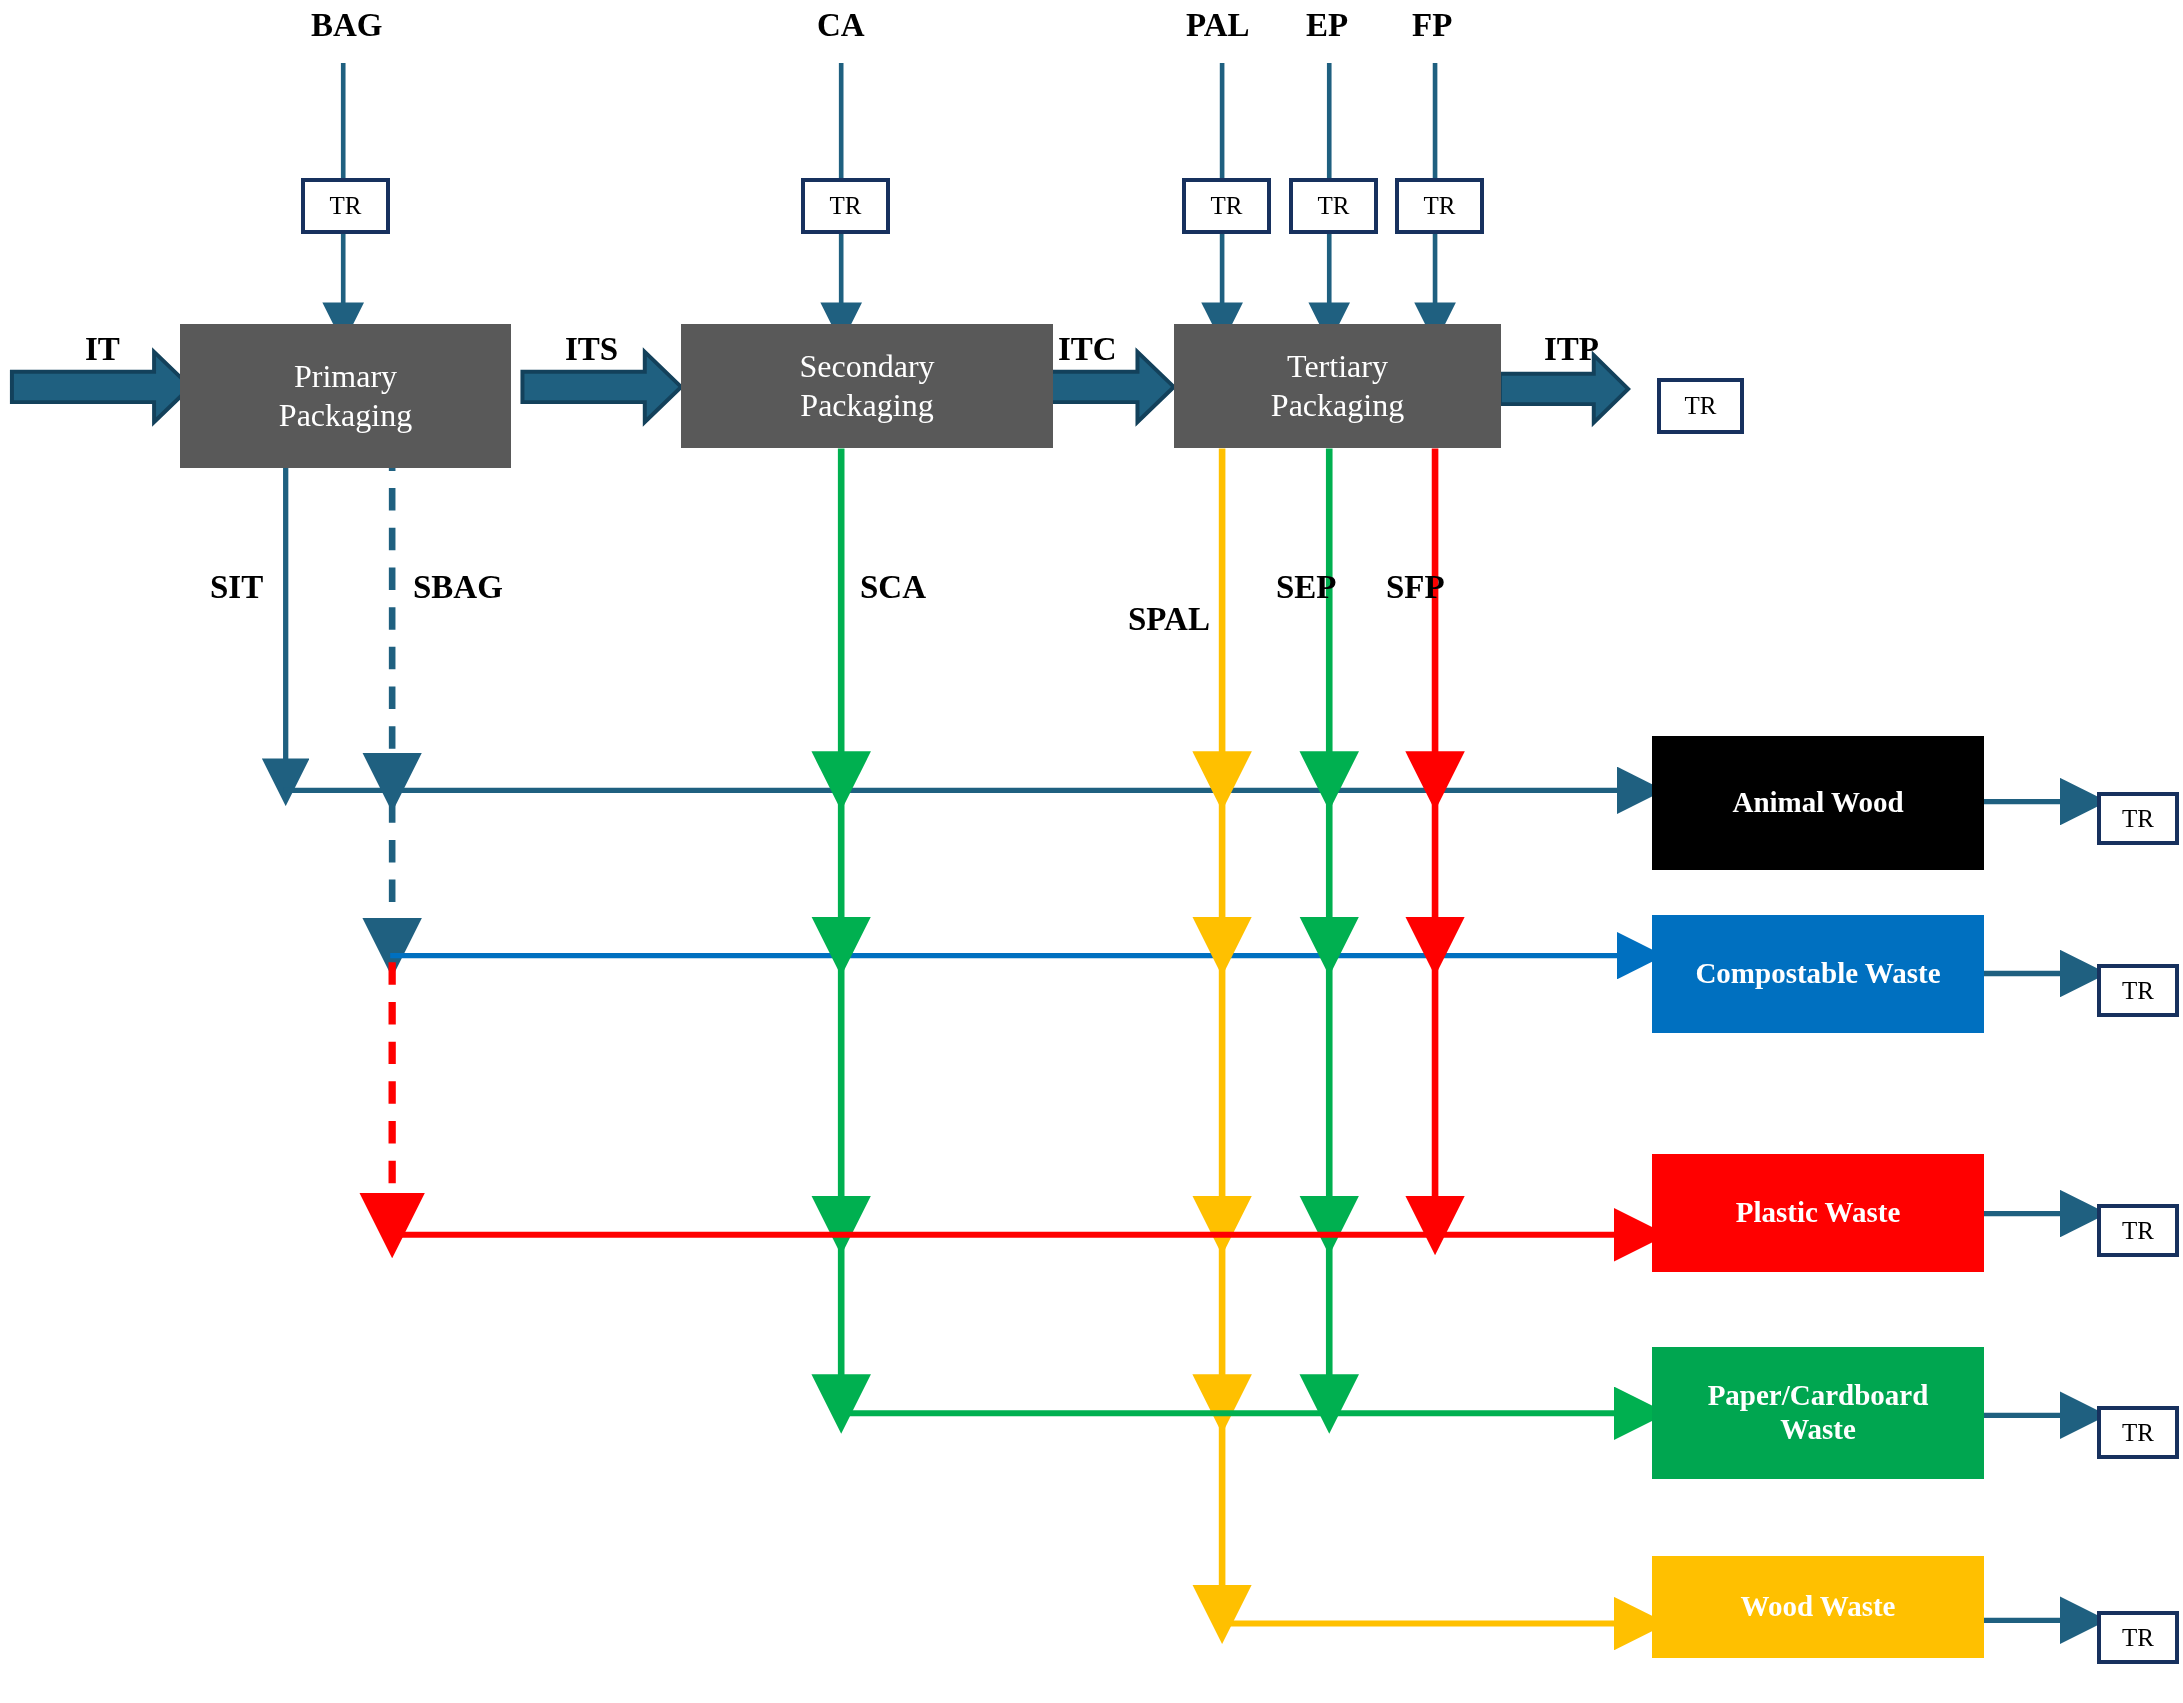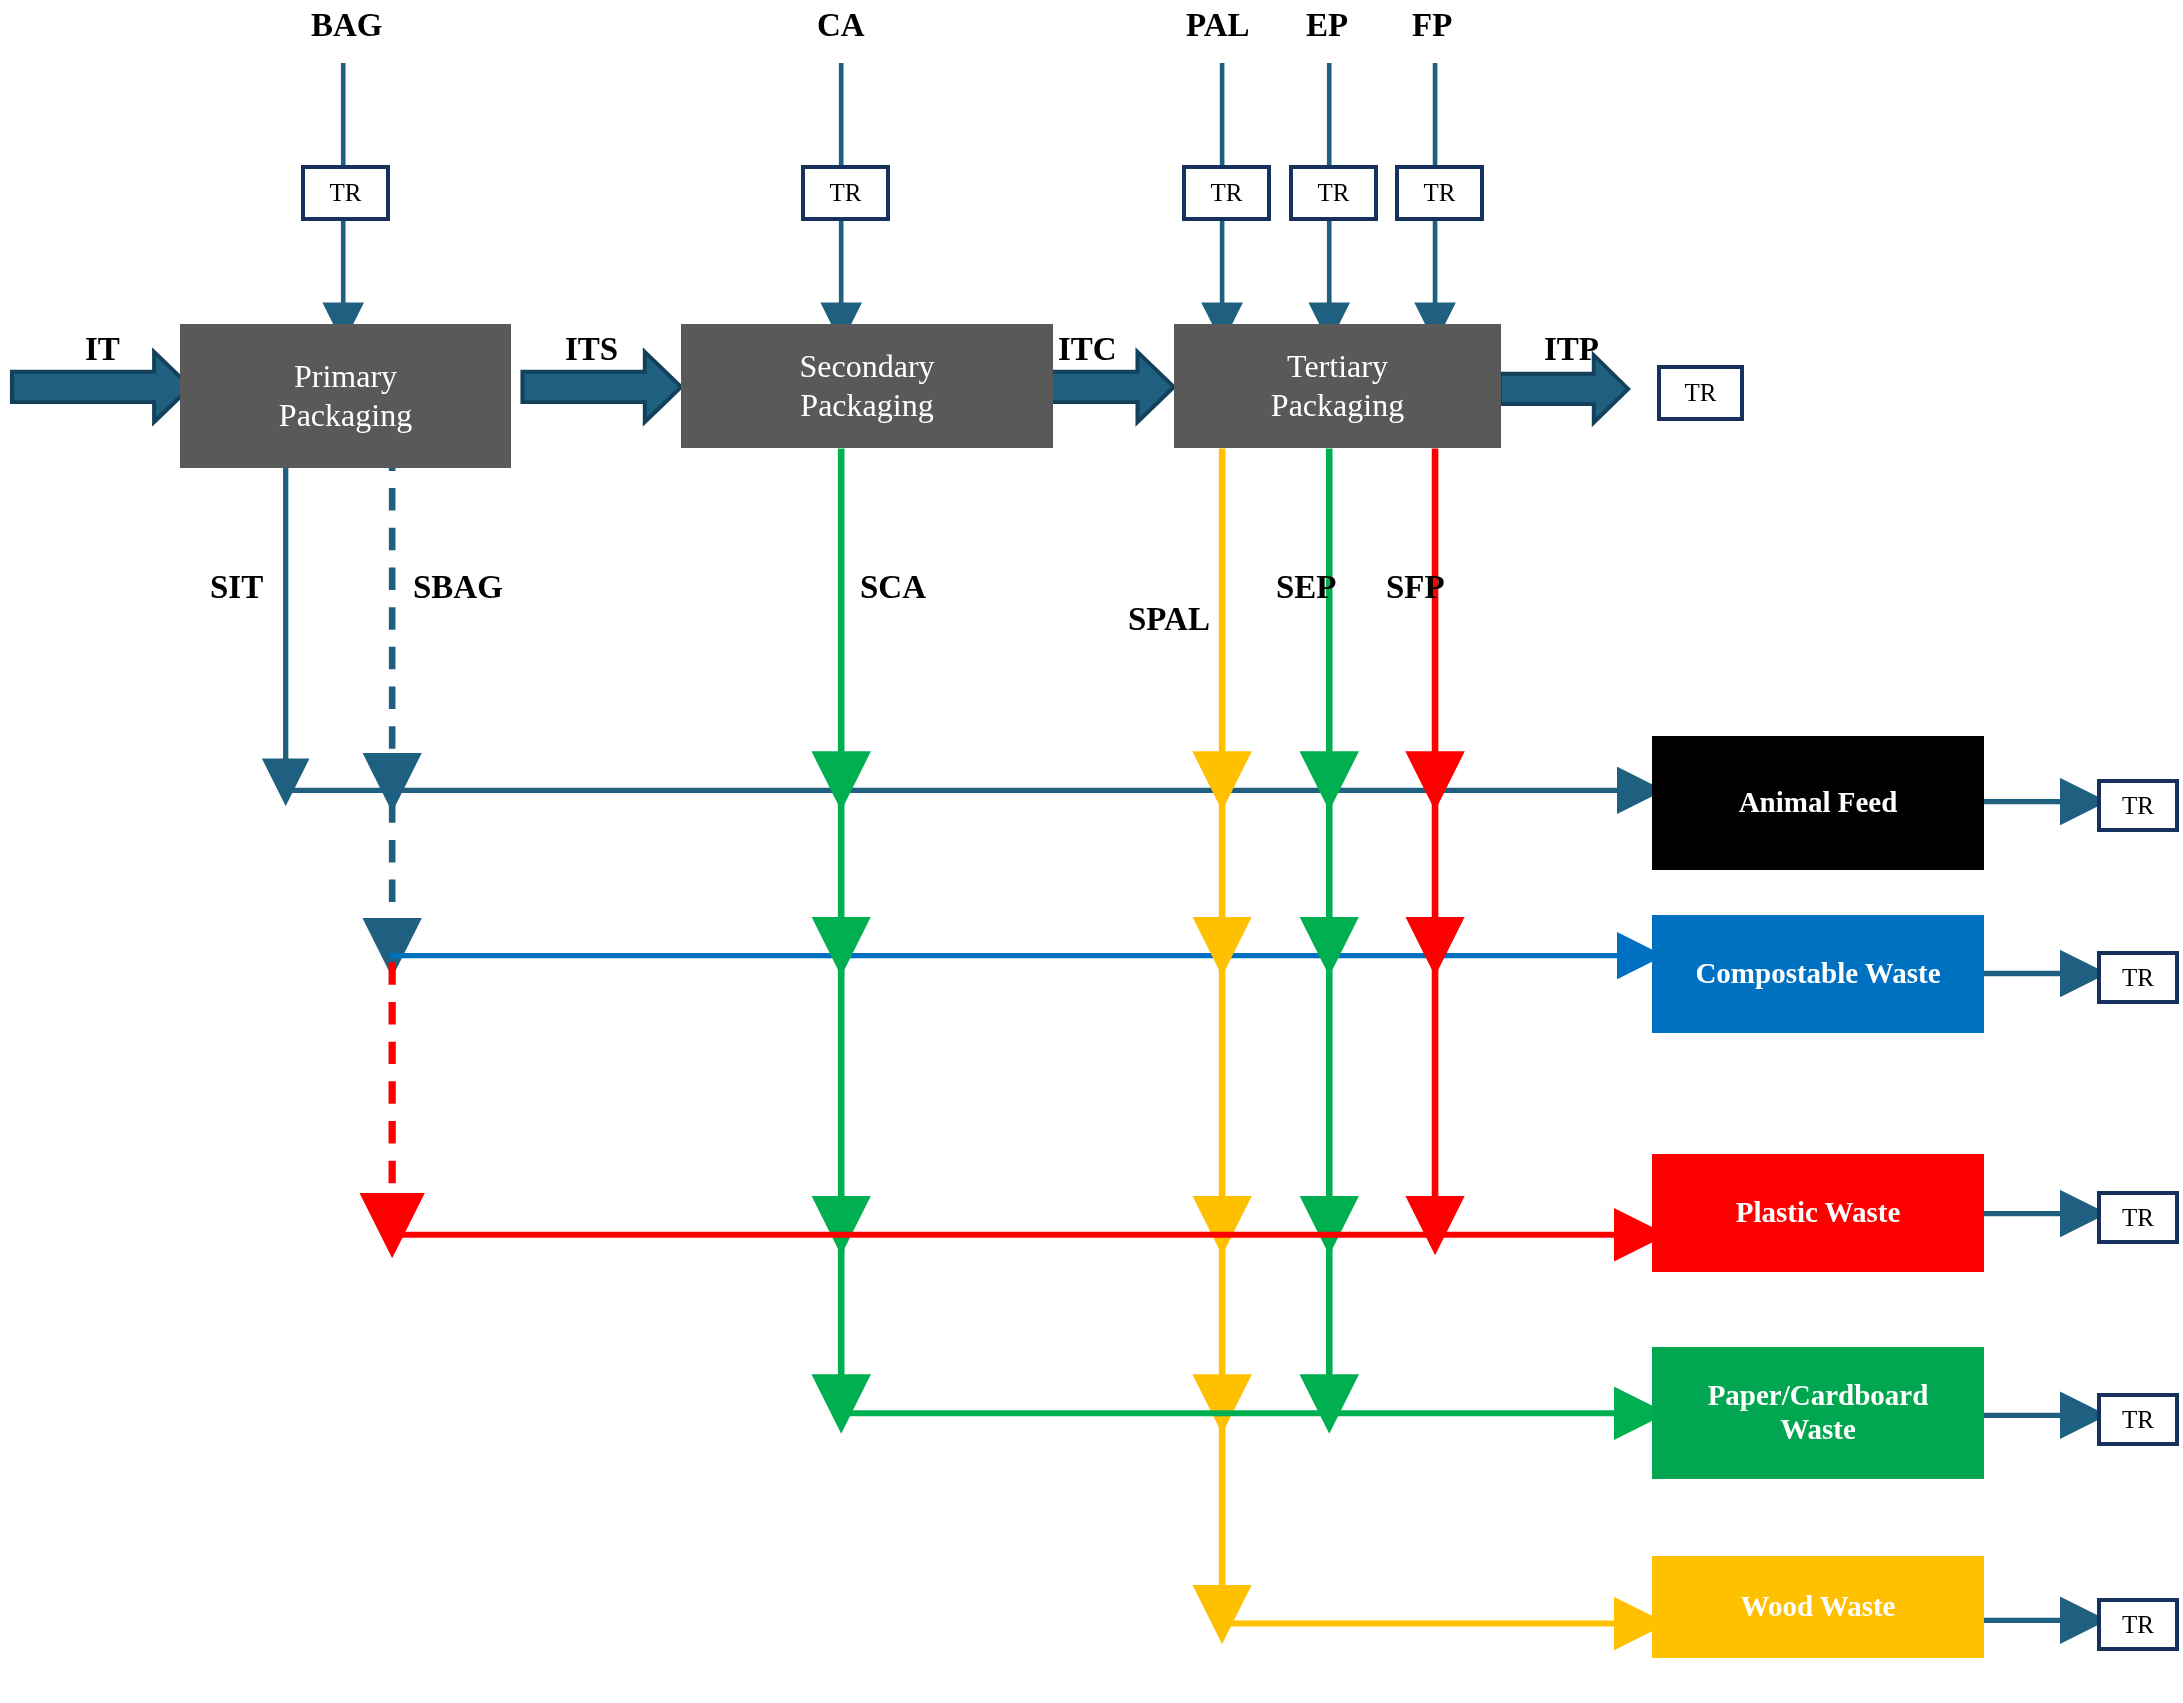--- a/index.html
+++ b/index.html
@@ -11,21 +11,21 @@
             display:flex;align-items:center;justify-content:center;
             text-align:center;font-size:32px;line-height:1.22;
             font-family:"Liberation Serif", serif;}
   .waste-box{position:absolute;color:#fff;display:flex;align-items:center;
              justify-content:center;text-align:center;
              font-size:29px;font-weight:bold;line-height:1.16;
              font-family:"Liberation Serif", serif;}
   .tr-box{position:absolute;background:#fff;border:4.6px solid #17315E;
           display:flex;align-items:center;justify-content:center;
           color:#000;font-size:25px;font-family:"Liberation Serif", serif;
-          box-shadow:4px 4px 0 -0.7px rgba(23,49,94,0.0);}
+          box-shadow:4px 4px 0 -0.7px rgba(23,49,94,0.0);margin-top:13px;}
   .lbl{position:absolute;color:#000;font-weight:bold;white-space:nowrap;
        font-family:"Liberation Serif", serif;}
   .lbl-top{font-size:33px;}
   .lbl-flow{font-size:33px;}
   .lbl-stream{font-size:33px;}
 </style>
 </head>
 <body>
 
 <div id="stage">
@@ -152,21 +152,21 @@
   <div class="tr-box" style="left:1657px;top:365px;width:79px;height:48px;">TR</div>
 
   <div class="lbl lbl-stream" style="left:210px;top:569px;">SIT</div>
   <div class="lbl lbl-stream" style="left:413px;top:569px;">SBAG</div>
   <div class="lbl lbl-stream" style="left:860px;top:569px;">SCA</div>
   <div class="lbl lbl-stream" style="left:1128px;top:569px;margin-top:32px;">SPAL</div>
   <div class="lbl lbl-stream" style="left:1276px;top:569px;">SEP</div>
   <div class="lbl lbl-stream" style="left:1386px;top:569px;">SFP</div>
 
   <div class="waste-box" style="left:1652px;top:736px;width:332px;height:134px;background:#000000;">
-    <span>Animal  Feed</span>
+    <span>Animal  Wood</span>
   </div>
   <div class="waste-box" style="left:1652px;top:915px;width:332px;height:118px;background:#0070C0;">
     <span>Compostable Waste</span>
   </div>
   <div class="waste-box" style="left:1652px;top:1154px;width:332px;height:118px;background:#FF0000;">
     <span>Plastic Waste</span>
   </div>
   <div class="waste-box" style="left:1652px;top:1347px;width:332px;height:132px;background:#00A650;">
     <div>
       <div>Paper/Cardboard</div>

